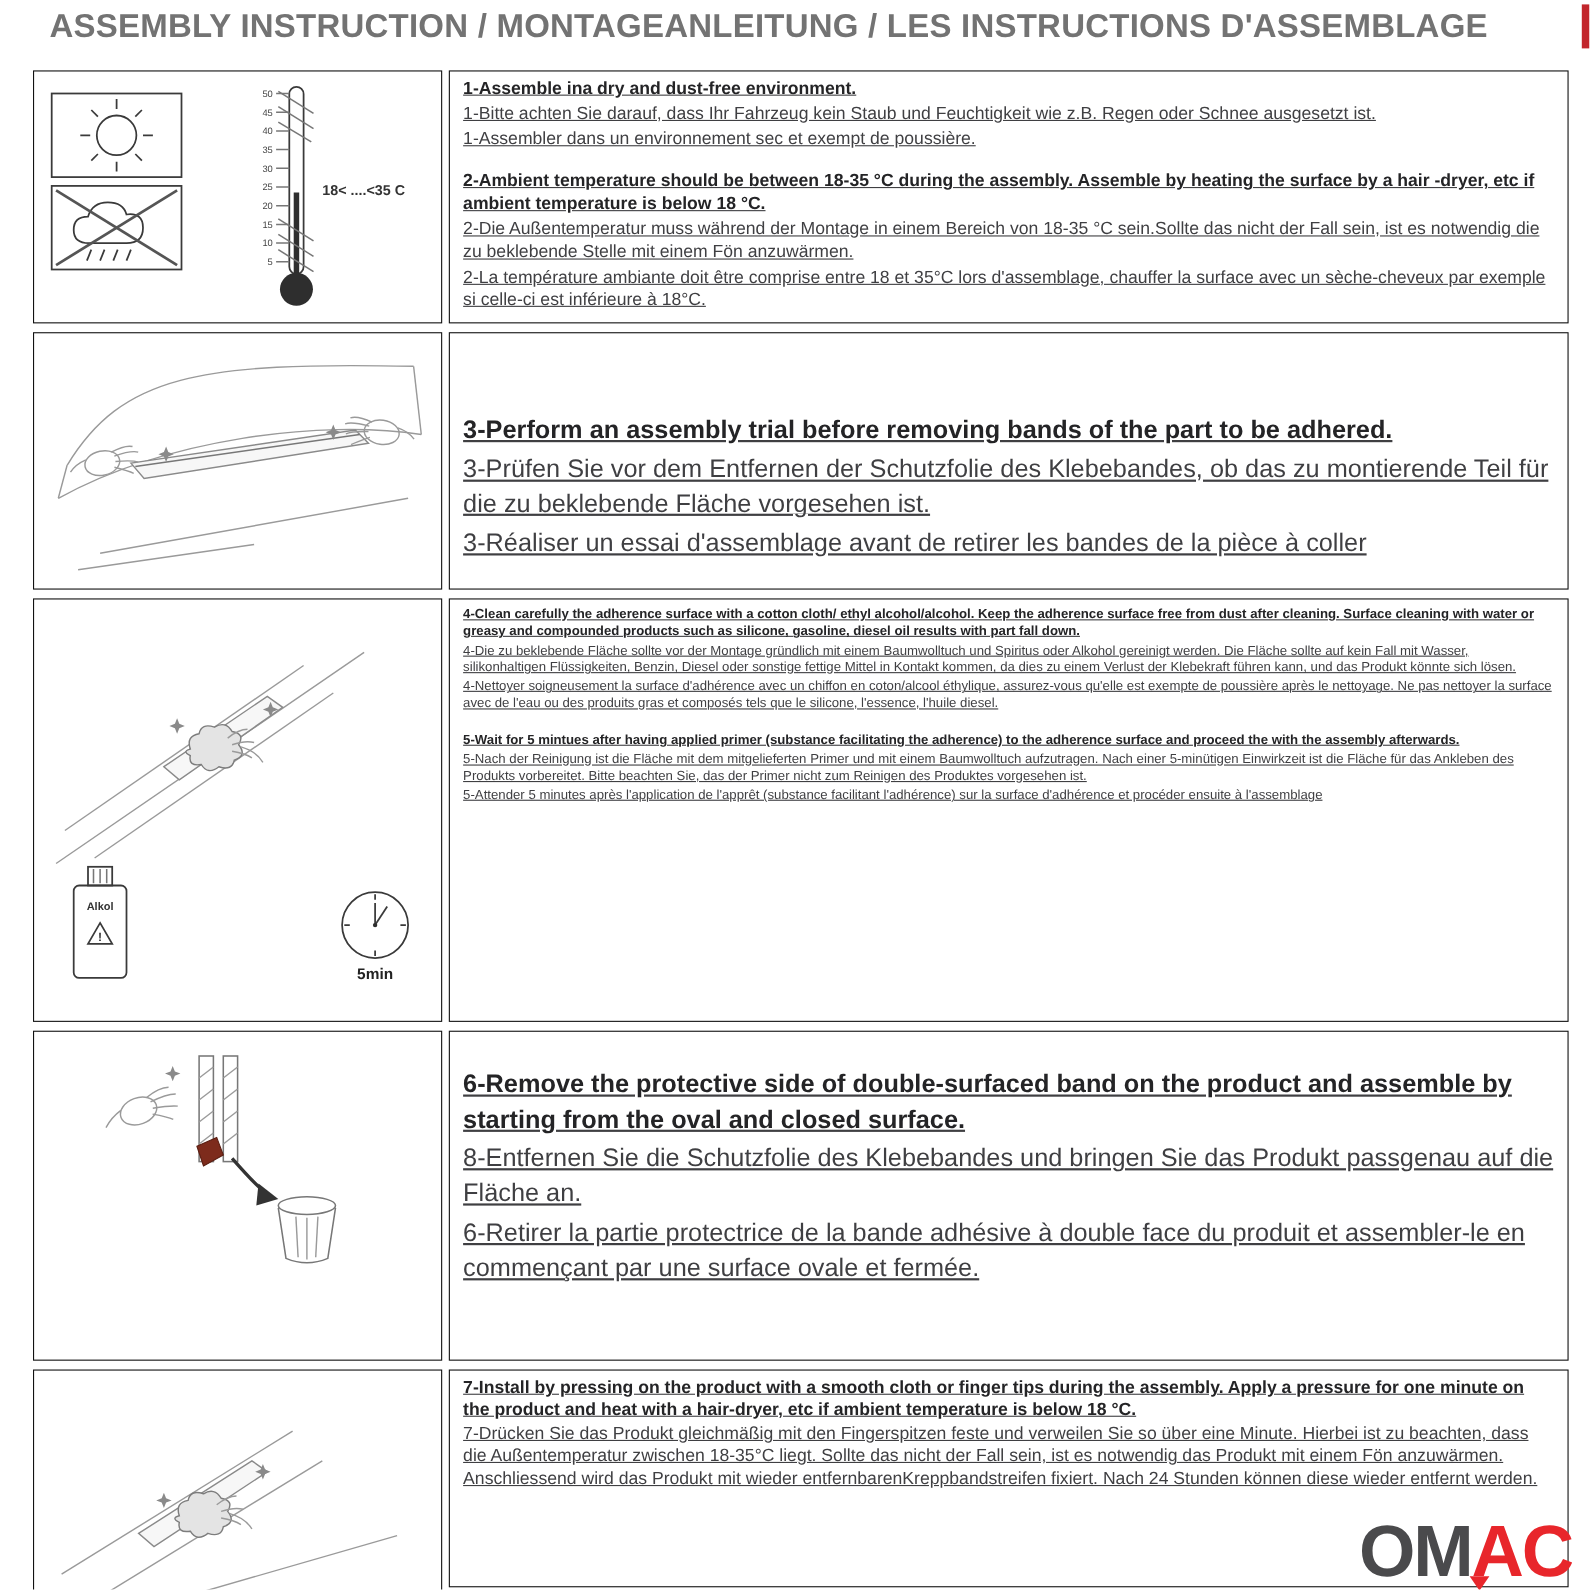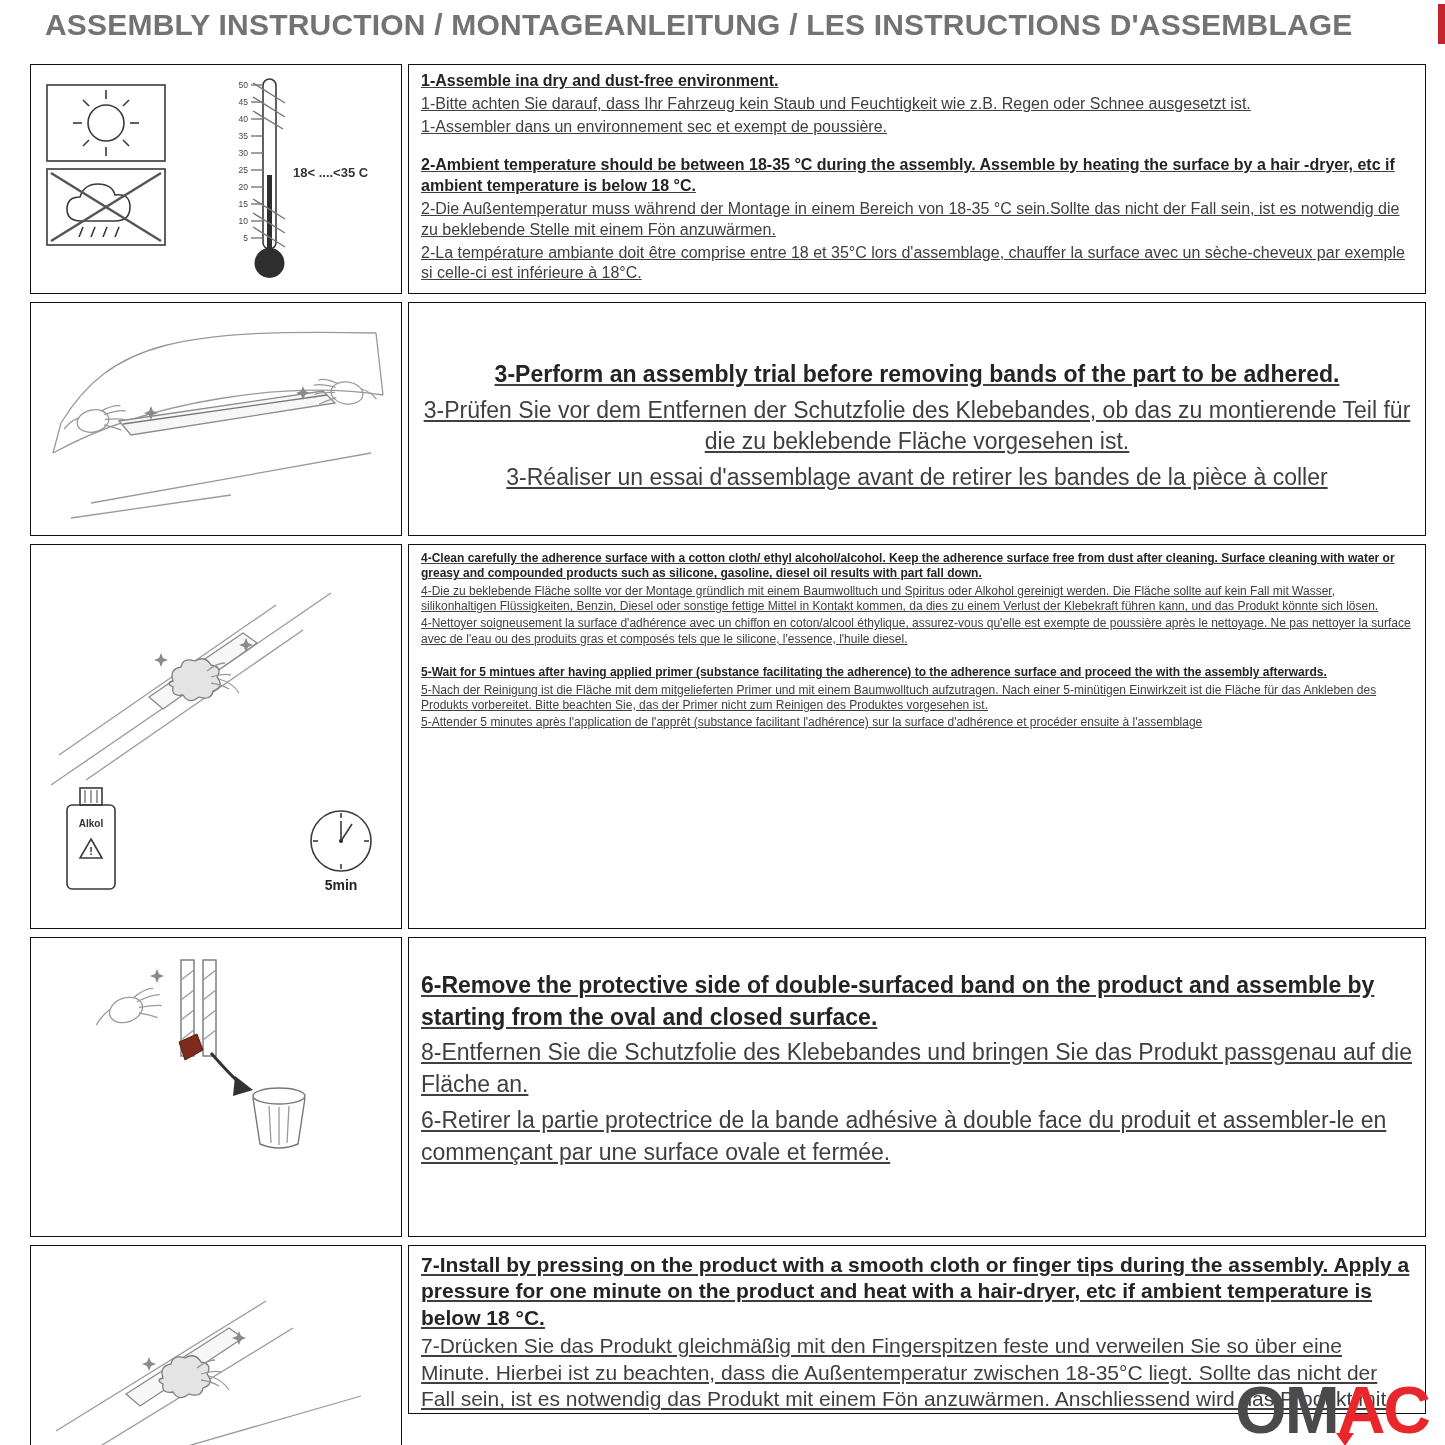--- a/index.html
+++ b/index.html
@@ -18,24 +18,24 @@
   .cell { border:1px solid #111; background:#fff; }
   .art { flex:0 0 372px; overflow:hidden; }
   .art svg { display:block; }
   .txt { flex:1; padding:6px 12px; overflow:hidden;text-decoration:underline; }
   p { margin:0 0 2px 0; }
   .b { font-weight:700; color:#242426; }
   .gap { height:16px; }
   .r1 { height:230px; } .r2 { height:234px; } .r3 { height:385px; } .r4 { height:300px; } .r5 { height:237px; }
   .t-sm { font-size:16px; line-height:1.3; }
   .r3 .txt { font-size:12px; line-height:1.28; }
-  .r5 .txt { font-size:21px; line-height:1.26; height:169px; align-self:flex-start; }
+  .r5 .txt { font-size:16px; line-height:1.26; height:198px; align-self:flex-start; }
   .t-lg { font-size:23px; line-height:1.38; }
   .t-lg p { margin-bottom:4px; }
-  .r2 .txt { padding-top:56px;text-align:center; }
+  .r2 .txt { padding-top:72px; }
   .r4 .txt { padding-top:32px; }
   
   .s-dk { stroke:#3a3a3a; fill:none; stroke-width:1.6; }
   .s-md { stroke:#777; fill:none; stroke-width:1.4; }
   .s-lt { stroke:#9a9a9a; fill:none; stroke-width:1.3; }
   .fill-dk { fill:#2e2e2e; stroke:none; }
   .cloth { fill:#e4e4e4; stroke:#7d7d7d; stroke-width:1.3; }
   .strip { fill:#f7f7f7; stroke:#8a8a8a; stroke-width:1.3; }
   .spark { fill:#8a8a8a; stroke:none; }
   .tick-label { font-size:8.5px; fill:#444; }

